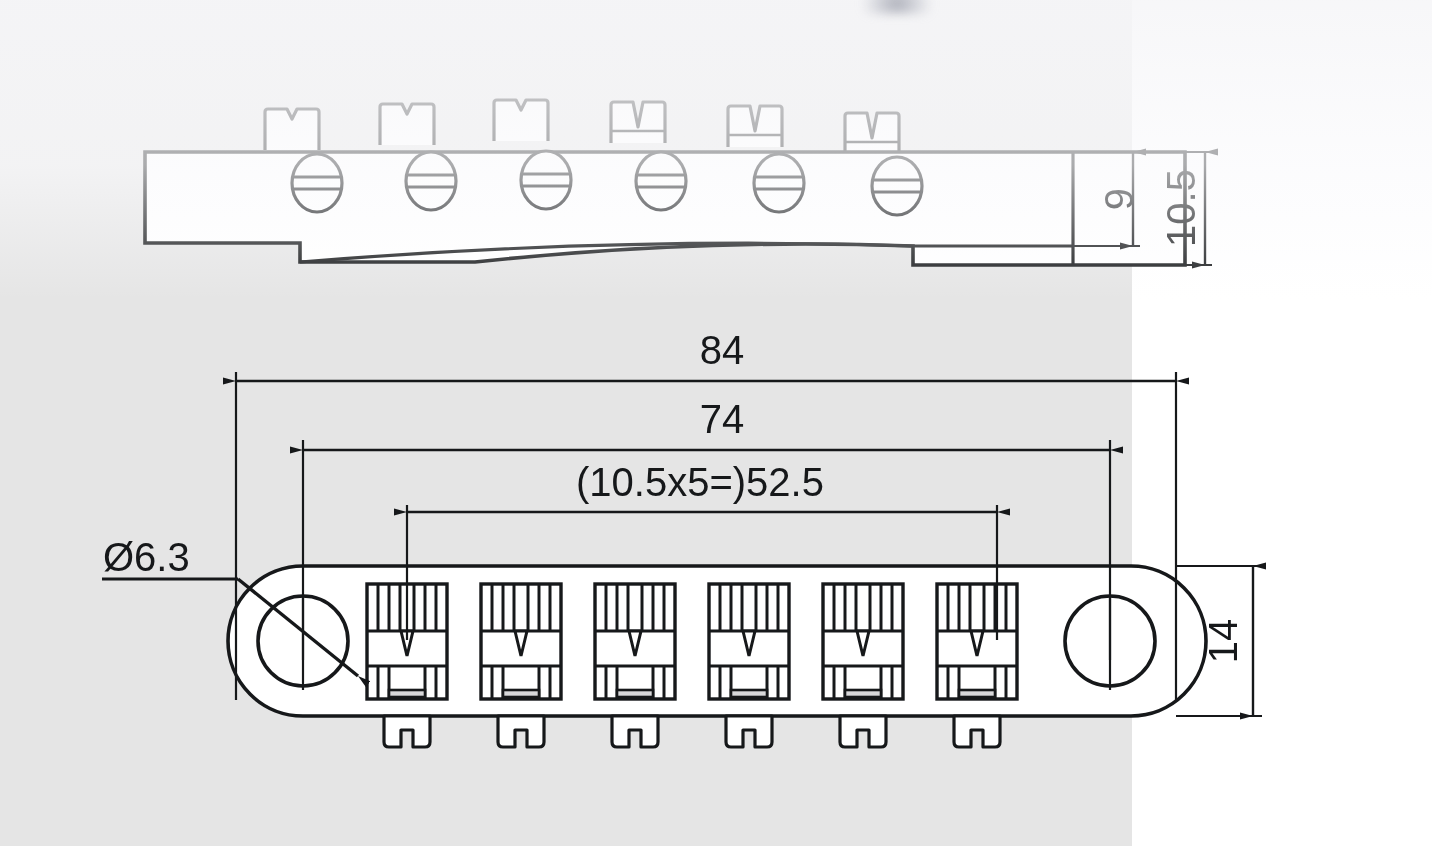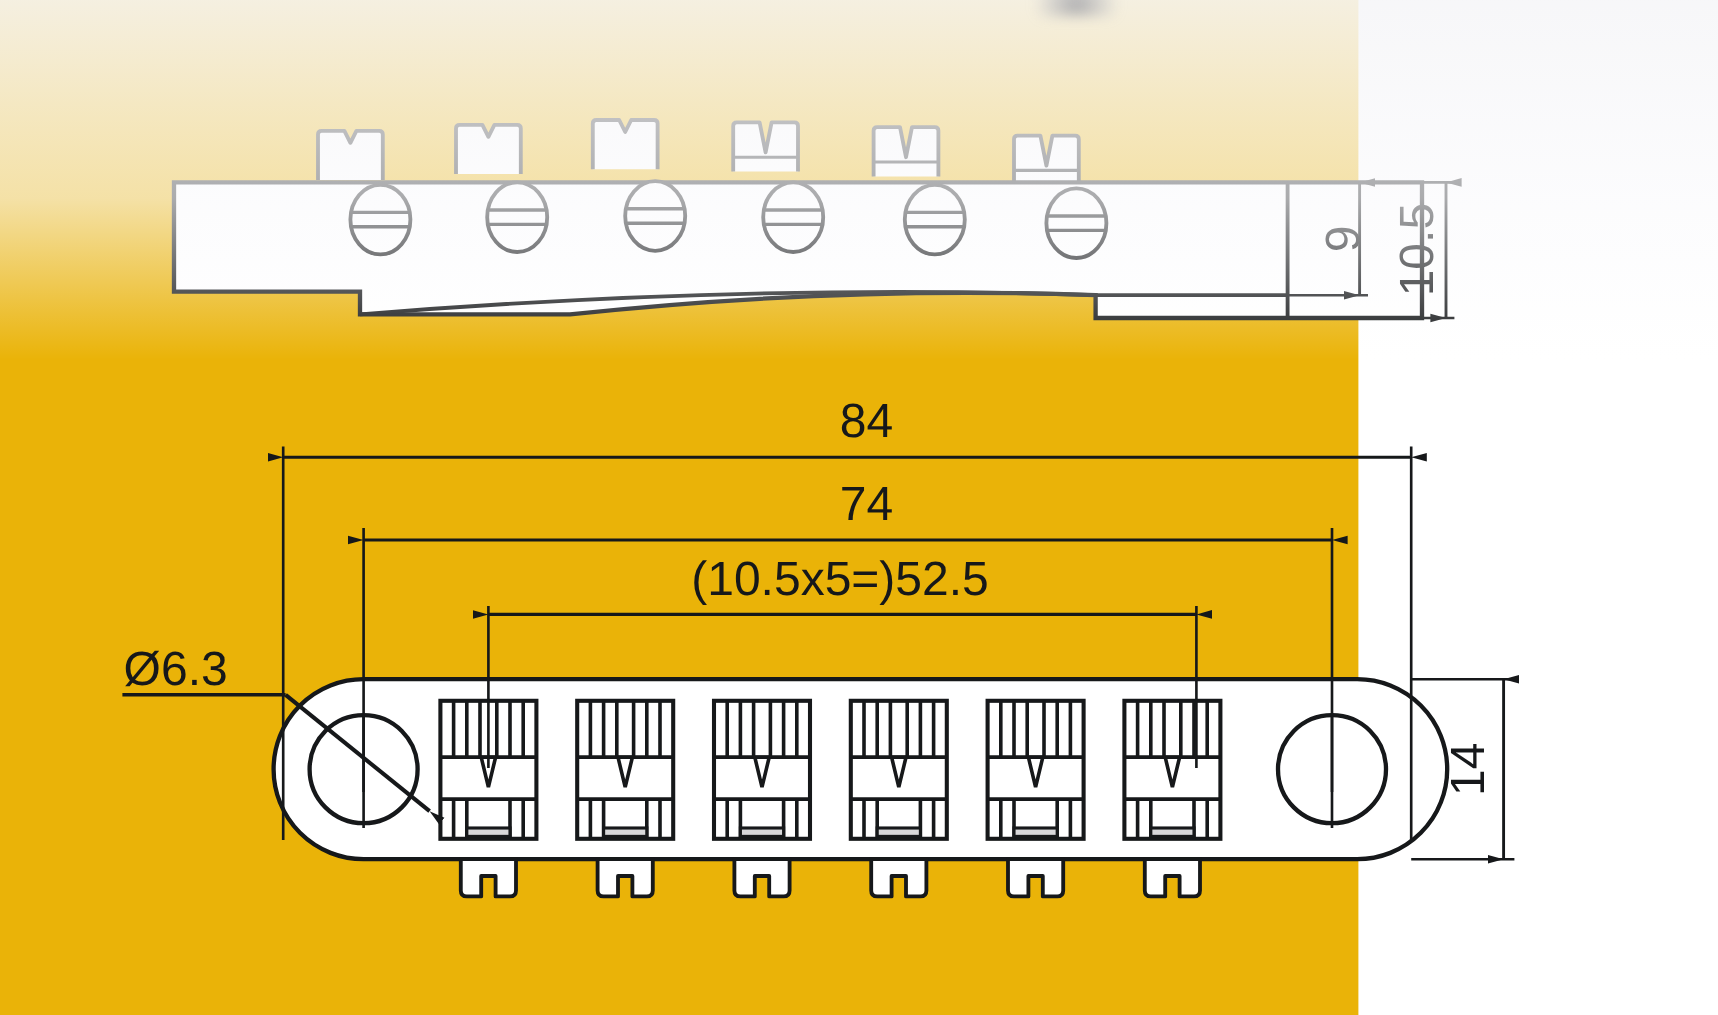--- a/index.html
+++ b/index.html
@@ -3,21 +3,21 @@
 <meta charset="utf-8">
 <title>Guitar Bridge Technical Drawing</title>
 <style>
   html,body{margin:0;padding:0;background:#ffffff;}
   body{
     width:1432px;height:846px;
     font-family:"Liberation Sans", sans-serif;
     overflow:hidden;
     position:relative;
   }
-  #stage{position:relative;width:1132px;height:846px;background:#eab308;}
+  #stage{position:relative;width:1132px;height:846px;background:#e5e5e5;}
   svg{display:block;}
   .dimtext{
     font-family:"Liberation Sans", sans-serif;
     fill:#16181a;
     font-size:40px;
     letter-spacing:0px;
   }
   .smudge{
     position:absolute;
     left:862px;top:-26px;

